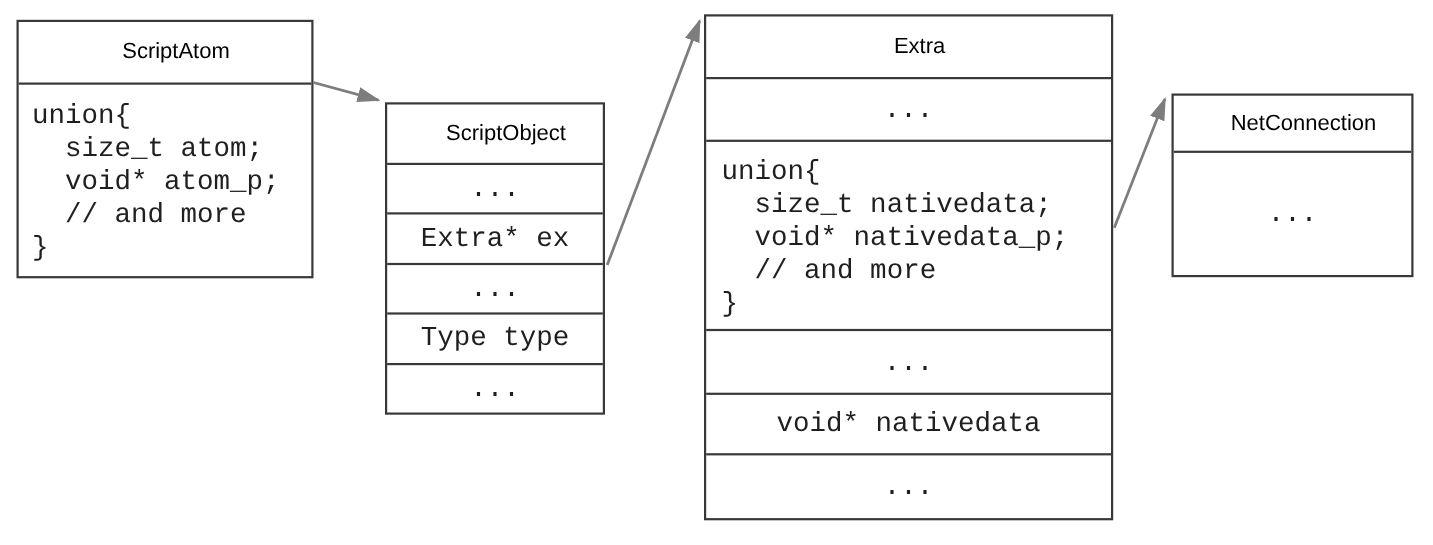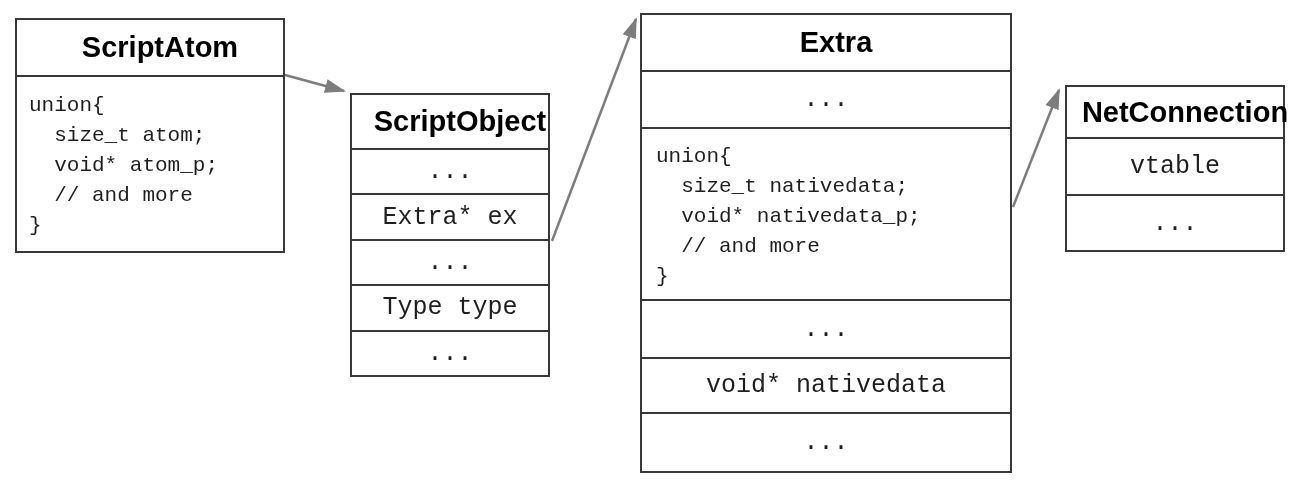--- a/index.html
+++ b/index.html
@@ -29,43 +29,43 @@
   .ah-poly { fill: var(--arrow); }
   .box {
     position: absolute;
     background: #ffffff;
     border: 2px solid var(--border);
     display: flex;
     flex-direction: column;
   }
   .box-header {
     font-family: "Liberation Sans", sans-serif;
-    font-weight: bold;
-    font-size: 29px;
+    font-weight: normal;
+    font-size: 20px;
     color: var(--title);
     display: flex;
     align-items: center;
     justify-content: center;
     flex: none;
     padding-left: 20px;
   }
   .row {
     border-top: 2px solid var(--border);
     display: flex;
     align-items: center;
     justify-content: center;
     font-size: 25px;
     color: var(--text);
     white-space: pre;
     flex: none;
   }
   .row.fill { flex: 1; }
   .code {
     font-family: "Liberation Mono", monospace;
-    font-size: 21px;
+    font-size: 25px;
     line-height: 30px;
     color: var(--text);
     white-space: pre;
     flex: none;
   }
   .code.bordered { border-top: 2px solid var(--border); }
 
   
   #box-script-atom { left: 15px; top: 18px; width: 270px; height: 235px; }
   #box-script-atom .box-header { height: 55px; }
@@ -131,17 +131,16 @@
   void* nativedata_p;
   // and more
 }</div>
     <div class="row row-ellipsis-mid">...</div>
     <div class="row row-destructor">void* nativedata</div>
     <div class="row fill">...</div>
   </div>
 
   <div class="box" id="box-net-connection">
     <div class="box-header">NetConnection</div>
-    <div class="row row-vtable">vtable</div>
     <div class="row fill">...</div>
   </div>
 
 </div>
 
 </body></html>

